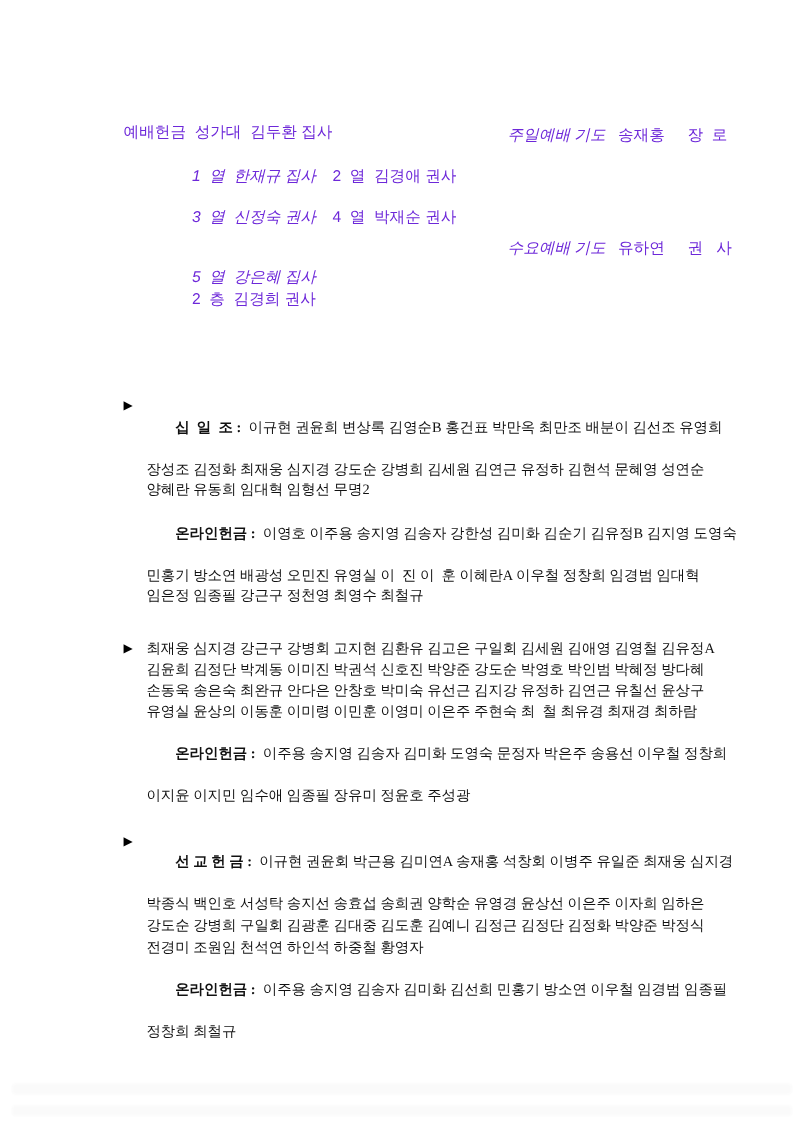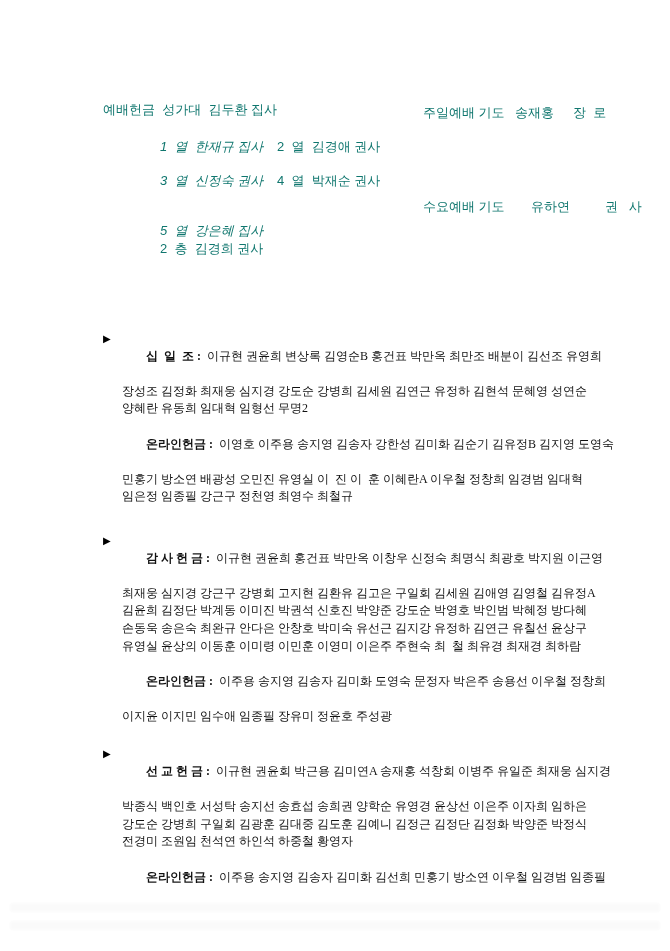--- a/index.html
+++ b/index.html
@@ -9,41 +9,41 @@
     height: 951px;
     background: #ffffff;
     color: #1c1c1c;
     overflow: hidden;
   }
   
   .header-left, .header-right {
     position: absolute;
     font-family: "Liberation Sans", "DejaVu Sans", sans-serif;
     font-size: 13px;
-    color: #0f766e;
+    color: #6d28d9;
     white-space: pre;
   }
   .header-left { left: 103px; top: 101px; }
   .hl-title { position: absolute; left: 0; top: 0; }
   .hl-row { position: absolute; left: 57px; display: flex; }
   .hl-row .cell-left  { display: inline-block; width: 117px; white-space: pre; font-style: italic; }
   .hl-row .cell-right { display: inline-block; white-space: pre; }
   .hl-row1 { top: 37px; }
   .hl-row2 { top: 71px; align-items: flex-end; }
   .hl-row3 { top: 121px; flex-direction: column; }
 
   .header-right { left: 423px; top: 104px; width: 225px; }
   .hr-item { position: absolute; left: 0; display: flex; }
-  .hr-item .hr-label { display: inline-block; width: 92px; white-space: pre; }
+  .hr-item .hr-label { display: inline-block; width: 92px; white-space: pre; font-style: italic; }
   .hr-item .hr-name  { display: inline-block; width: 58px; white-space: pre; }
   .hr-item .hr-title { display: inline-block; white-space: pre; }
   .hr-item1 { top: 0; }
   .hr-item2 { top: 50px; }
   .hr-item2 .hr-label, .hr-item2 .hr-name { font-weight: 700; }
-  .hr-item3 { top: 94px; gap: 16px; }
+  .hr-item3 { top: 94px; }
 
   
   .sections {
     position: absolute;
     left: 103px;
     top: 330px;
     width: 520px;
     font-family: "Liberation Serif", "DejaVu Serif", serif;
     font-size: 12px;
     line-height: 17.6px;
@@ -124,23 +124,20 @@
       <div class="line">양혜란 유동희 임대혁 임형선 무명2</div>
       <div class="line">
         <span class="online-label">온라인헌금 :</span><span>이영호 이주용 송지영 김송자 강한성 김미화 김순기 김유정B 김지영 도영숙</span>
       </div>
       <div class="line">민홍기 방소연 배광성 오민진 유영실 이  진 이  훈 이혜란A 이우철 정창희 임경범 임대혁</div>
       <div class="line">임은정 임종필 강근구 정천영 최영수 최철규</div>
     </div>
 
     <div class="section gap-a">
       <span class="bullet">▶</span>
-      <div class="line">
-        <span class="sec-title">감 사 헌 금 :</span><span>이규현 권윤희 홍건표 박만옥 이창우 신정숙 최명식 최광호 박지원 이근영</span>
-      </div>
       <div class="line">최재웅 심지경 강근구 강병회 고지현 김환유 김고은 구일회 김세원 김애영 김영철 김유정A</div>
       <div class="line">김윤희 김정단 박계동 이미진 박권석 신호진 박양준 강도순 박영호 박인범 박혜정 방다혜</div>
       <div class="line">손동욱 송은숙 최완규 안다은 안창호 박미숙 유선근 김지강 유정하 김연근 유칠선 윤상구</div>
       <div class="line">유영실 윤상의 이동훈 이미령 이민훈 이영미 이은주 주현숙 최  철 최유경 최재경 최하람</div>
       <div class="line">
         <span class="online-label">온라인헌금 :</span><span>이주용 송지영 김송자 김미화 도영숙 문정자 박은주 송용선 이우철 정창희</span>
       </div>
       <div class="line">이지윤 이지민 임수애 임종필 장유미 정윤호 주성광</div>
     </div>
 
@@ -148,20 +145,21 @@
       <span class="bullet">▶</span>
       <div class="line">
         <span class="sec-title">선 교 헌 금 :</span><span>이규현 권윤회 박근용 김미연A 송재홍 석창회 이병주 유일준 최재웅 심지경</span>
       </div>
       <div class="line">박종식 백인호 서성탁 송지선 송효섭 송희권 양학순 유영경 윤상선 이은주 이자희 임하은</div>
       <div class="line">강도순 강병희 구일회 김광훈 김대중 김도훈 김예니 김정근 김정단 김정화 박양준 박정식</div>
       <div class="line">전경미 조원임 천석연 하인석 하중철 황영자</div>
       <div class="line">
         <span class="online-label">온라인헌금 :</span><span>이주용 송지영 김송자 김미화 김선희 민홍기 방소연 이우철 임경범 임종필</span>
       </div>
+      <div class="line">정창희 최철규</div>
     </div>
 
   </div>
 
   <div class="bleed">
     <div class="smudge"></div>
     <div class="smudge"></div>
   </div>
 
 </div>

